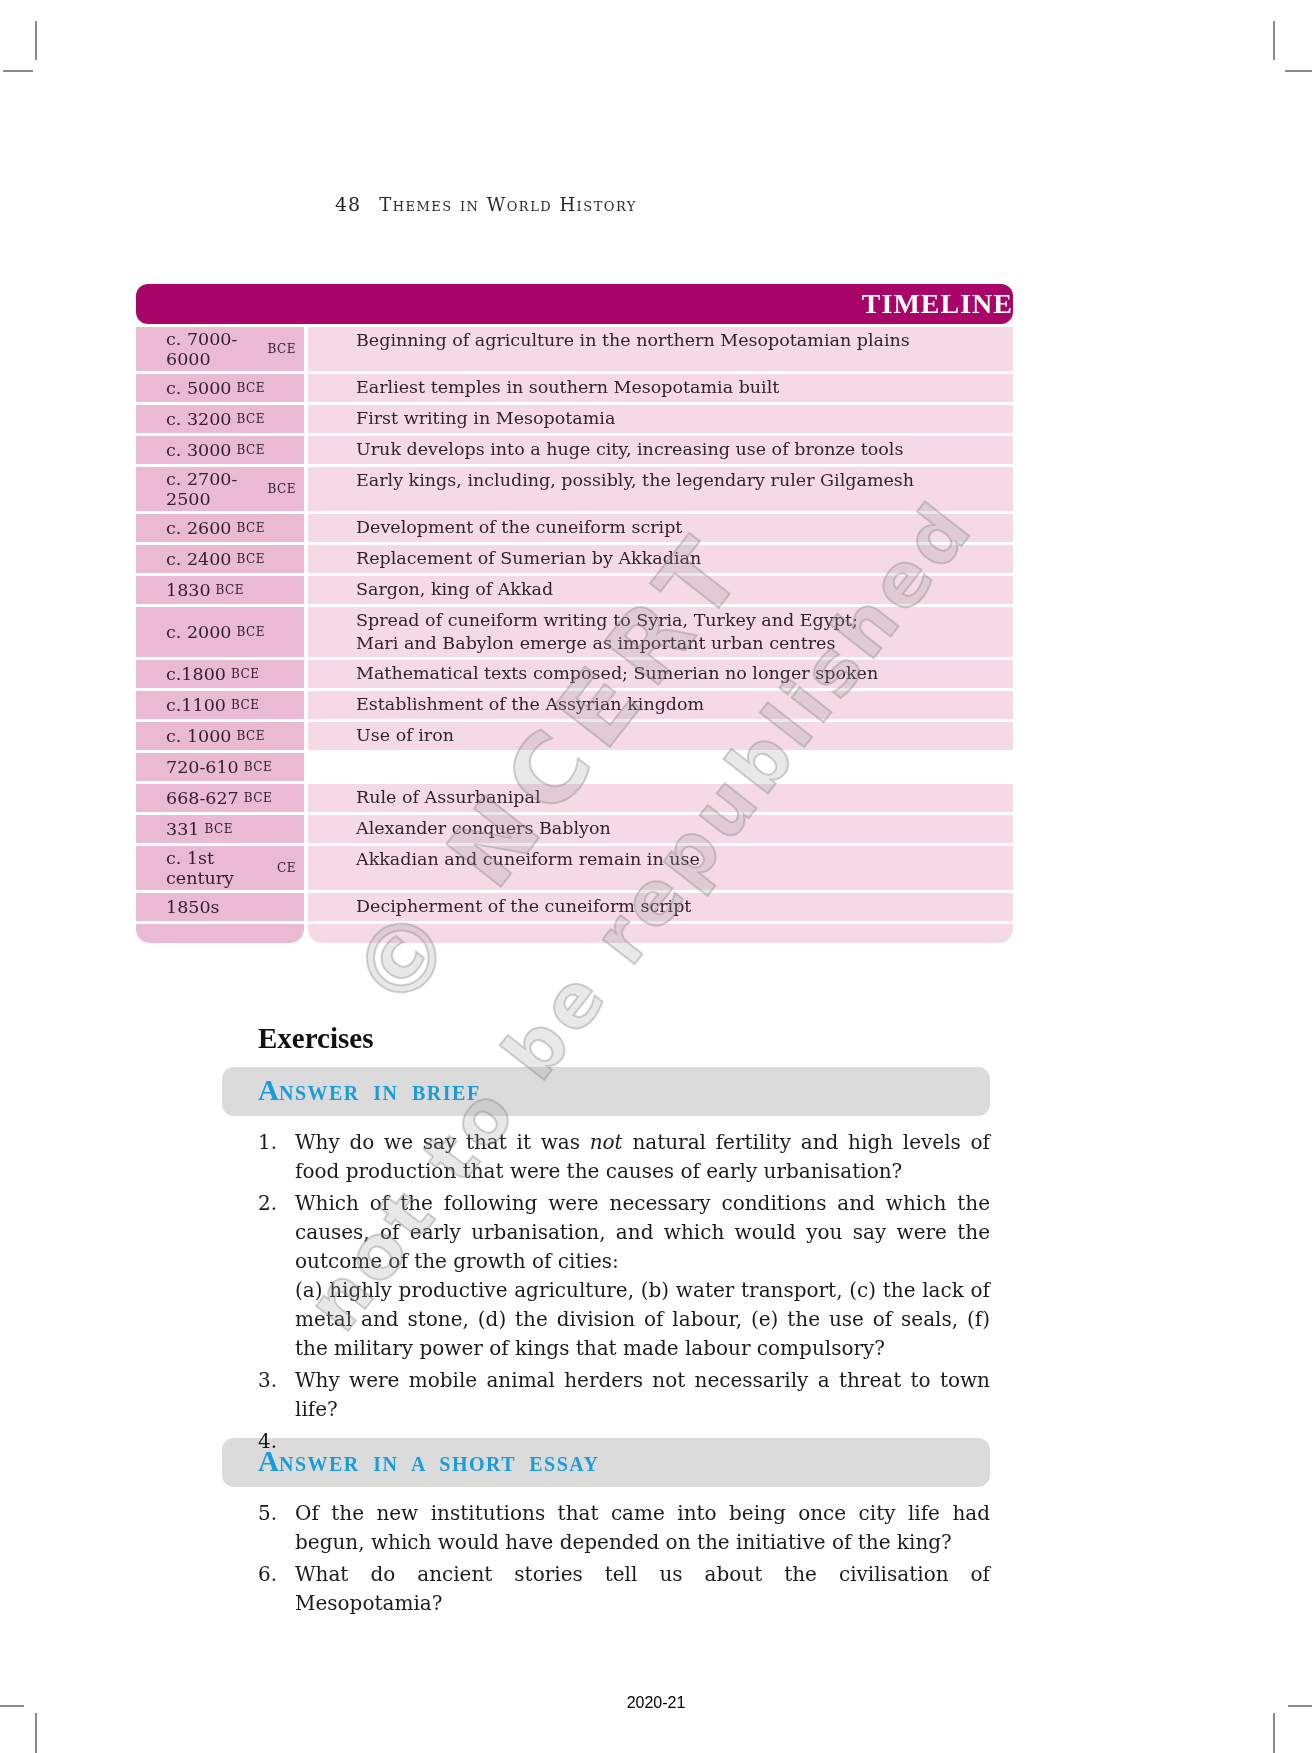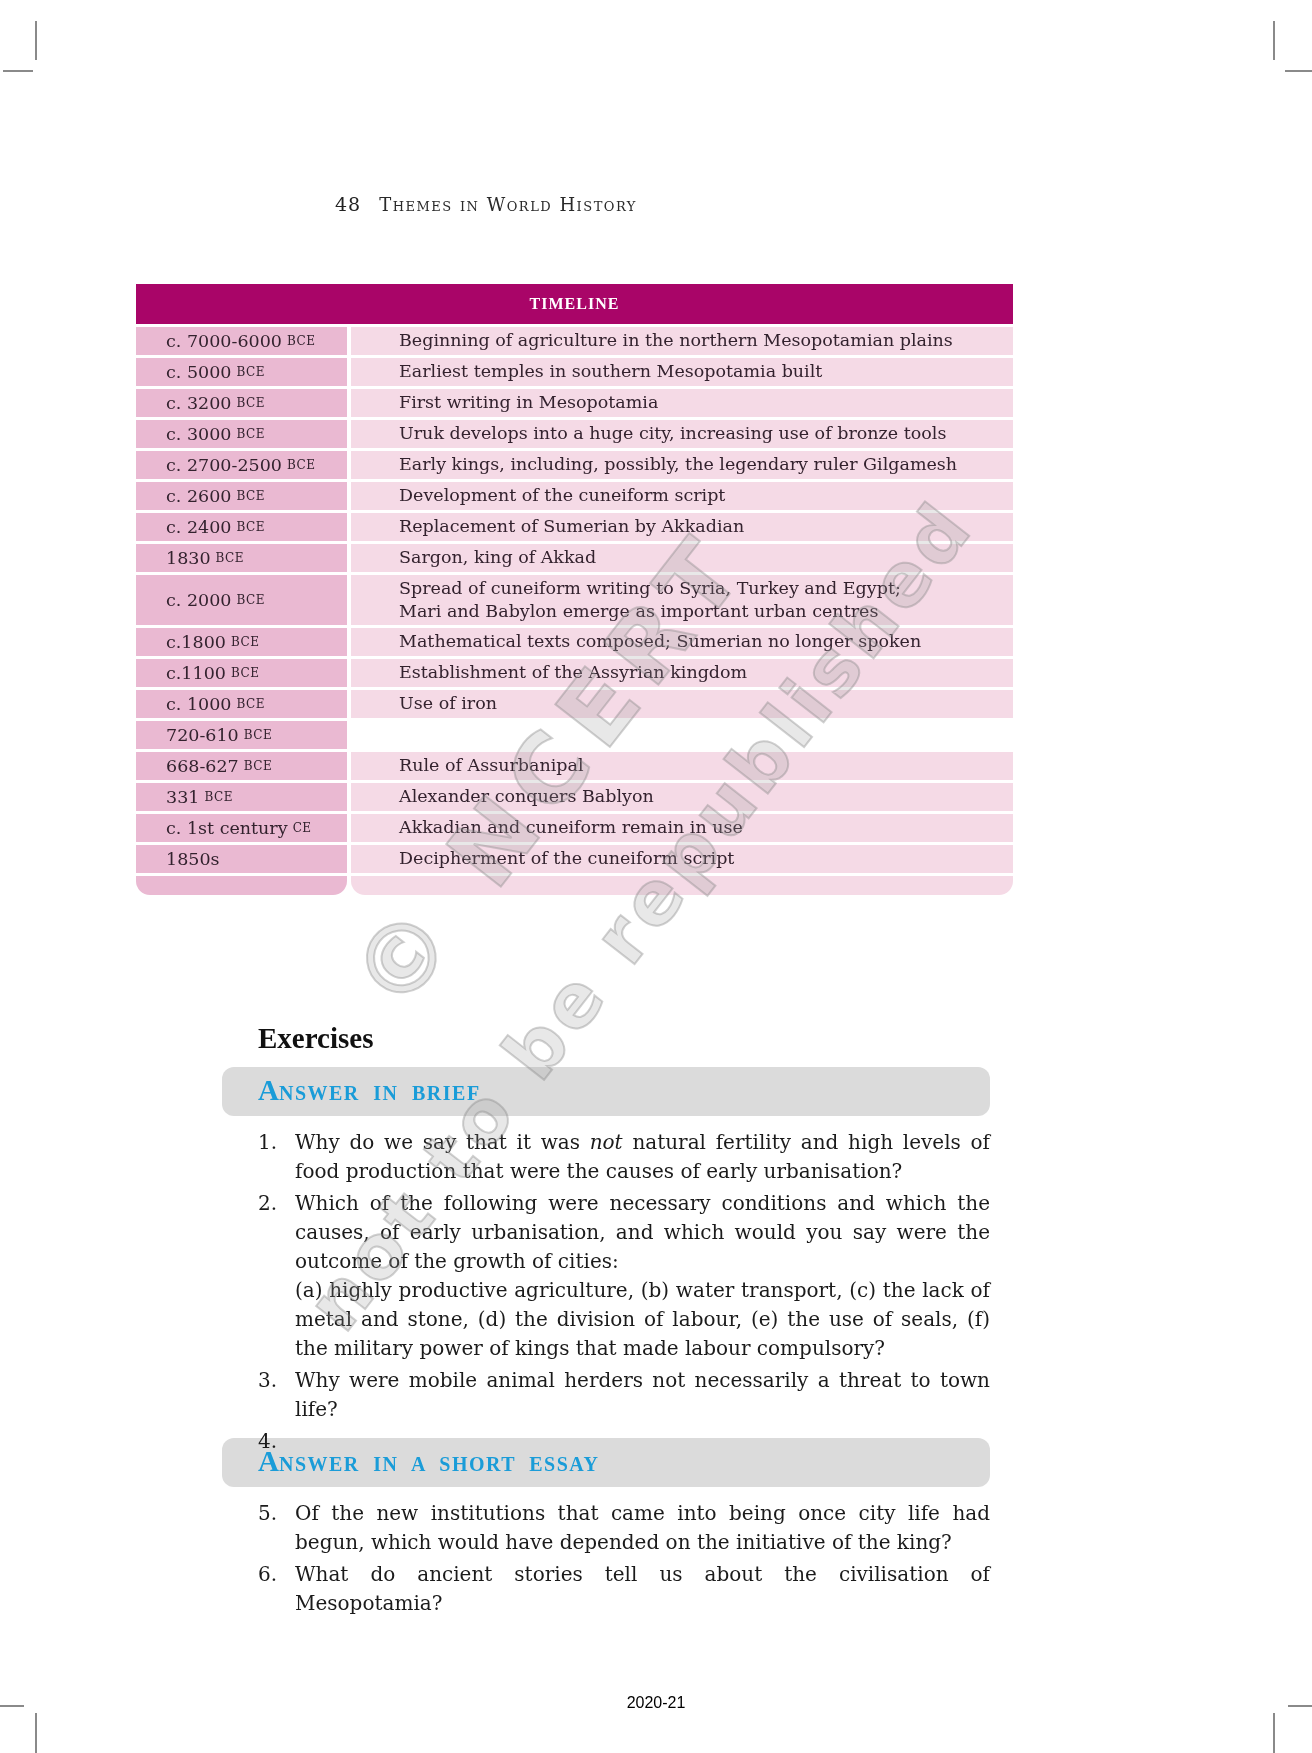--- a/index.html
+++ b/index.html
@@ -12,26 +12,26 @@
   .cm { position:absolute; background:#8a8a8a; }
 
   
   .running-head { position:absolute; left:335px; top:193px; color:#222; white-space:nowrap; }
   .running-head .pgnum { font-size:19px; letter-spacing:1px; }
   .running-head .booktitle { font-variant:small-caps; font-size:18px; letter-spacing:1.5px; margin-left:18px; color:#2a2a2a; }
 
   
   .tl { position:absolute; left:136px; top:284px; width:877px; }
   .tl-header {
-    background:#a90568; color:#ffffff; height:40px; line-height:40px; text-align:center;
-    font-family:"Liberation Serif", serif; font-weight:bold; font-size:16px; letter-spacing:1px;
+    background:#a90568; color:#ffffff; height:40px; line-height:40px; text-align:right;
+    font-family:"Liberation Serif", serif; font-weight:bold; font-size:28px; letter-spacing:1px;border-radius:12px;
   }
   .tl-row { display:flex; margin-top:3px; }
   .tl-date {
-    width:211px; background:#eab9d2; box-sizing:border-box; padding:2px 8px 2px 30px;
+    width:168px; background:#eab9d2; box-sizing:border-box; padding:2px 8px 2px 30px;
     min-height:28px; display:flex; align-items:center; color:#33222e; font-size:17.5px;
     margin-right:4px; flex-shrink:0;
   }
   .tl-event {
     flex:1; background:#f5dae6; box-sizing:border-box; padding:2px 10px 2px 48px;
     min-height:28px; display:flex; flex-direction:column; justify-content:flex-start;
     color:#33222e; font-size:17.5px; line-height:1.32;
   }
   .era { font-size:12px; margin-left:5px; letter-spacing:0.5px; }
   .tl-bottom .tl-date { height:19px; min-height:19px; border-radius:0 0 14px 14px; }

